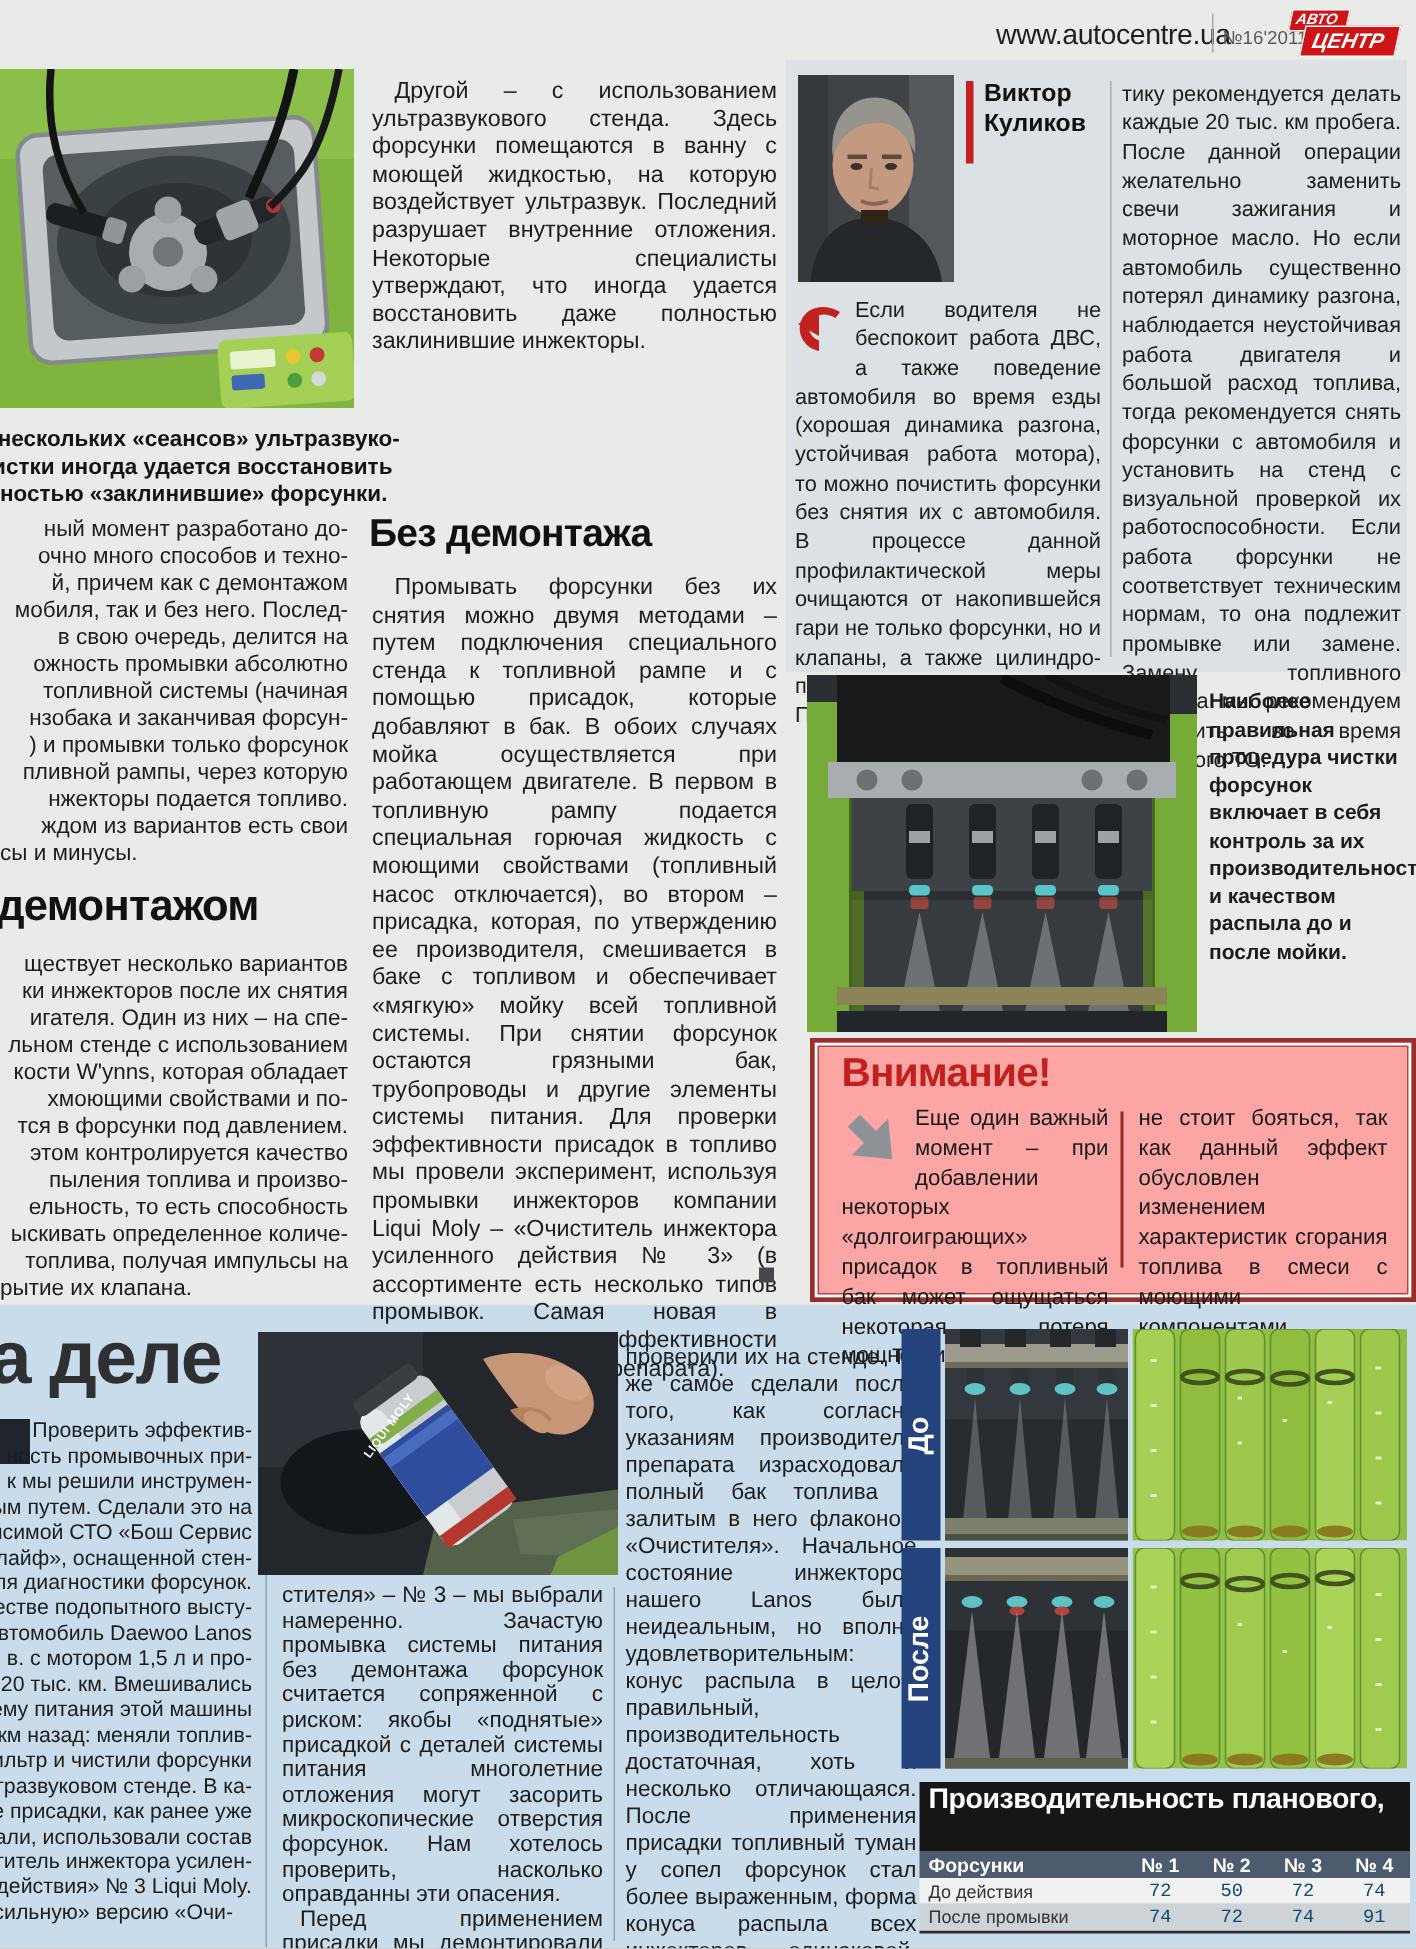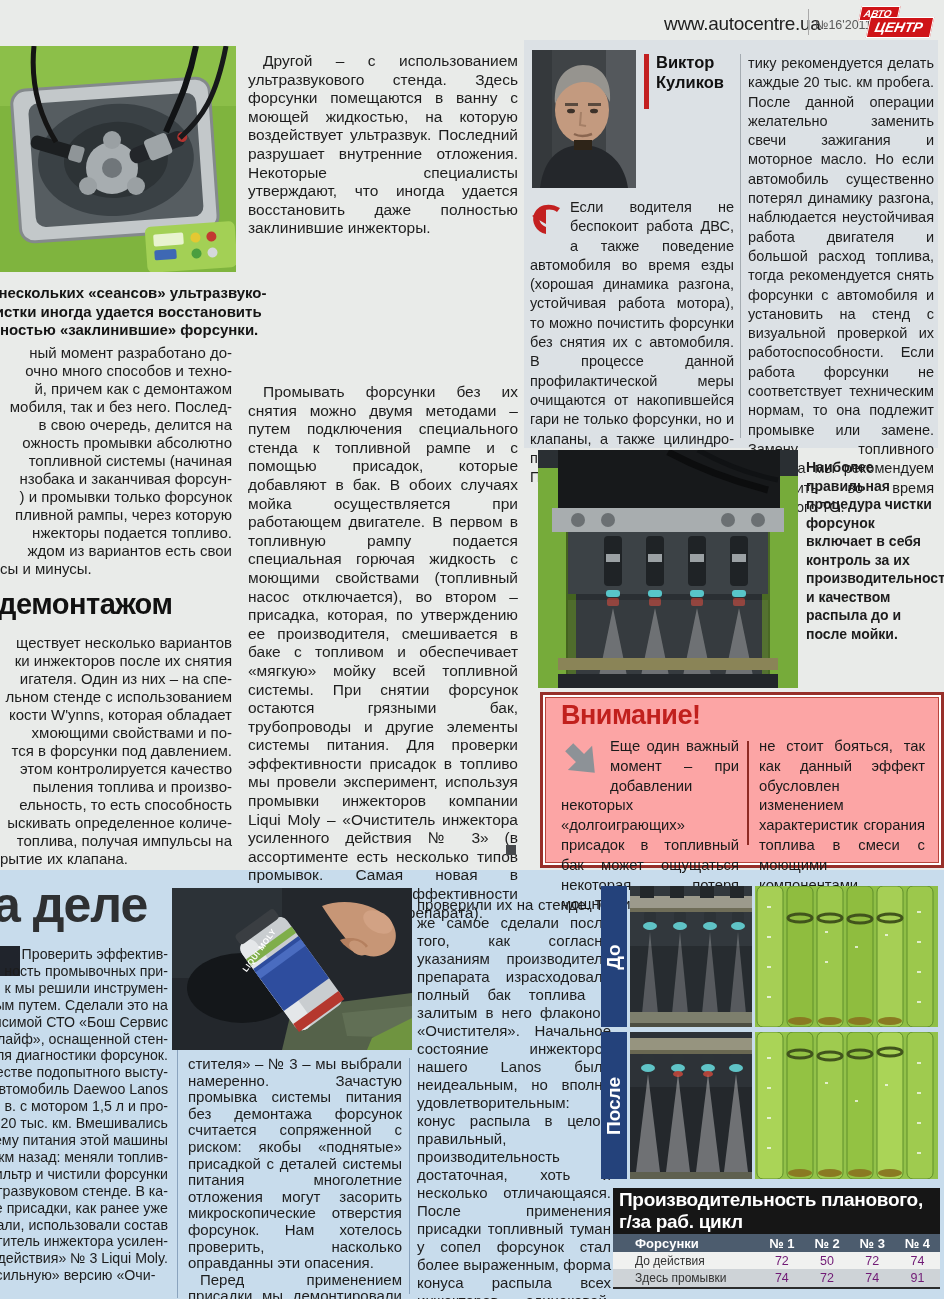--- a/index.html
+++ b/index.html
@@ -48,24 +48,24 @@
   .col-div{width:1px;background:#8aa3bd;}
   .vbar{background:#24427b;display:flex;align-items:center;justify-content:center;}
   .vbar span{transform:rotate(-90deg);color:#fff;font-weight:bold;font-size:19px;white-space:nowrap;}
   
   .tbl{width:327px;border-bottom:2px solid #2c2c2c;}
   .t-title{background:#161616;color:#fff;font-weight:bold;font-size:19px;line-height:22px;padding:1px 0 1px 6px;height:44px;letter-spacing:-0.3px;}
   .t-row{display:flex;align-items:center;}
   .t-head{background:#4c5c6e;color:#fff;height:18px;font-weight:bold;}
   .t-r1{background:#f0f1f0;height:17px;}
   .t-r2{background:#ced3d7;height:18px;}
-  .t-label{width:132px;padding-left:22px;font-size:13px;text-align:left;}
+  .t-label{width:132px;padding-left:6px;font-size:13px;text-align:left;}
   .t-c{width:48px;text-align:center;font-size:13px;}
   .t-r1 .t-label,.t-r2 .t-label{font-size:12px;color:#333;font-weight:normal;}
-  .t-r1 .t-c,.t-r2 .t-c{font-size:12.5px;color:#701a75;}
+  .t-r1 .t-c,.t-r2 .t-c{font-size:12.5px;color:#0c4a6e;font-family:Liberation Mono, monospace;}
   .marker{background:#45484b;}
   .drop-box{background:#20242c;}
   .can-label{position:absolute;left:62px;top:58px;transform:rotate(-54deg);color:#fff;font-weight:bold;font-size:8px;letter-spacing:0.5px;}
 </style>
 </head>
 <body>
 
 <div class="page">
 
   <div class="abs blue-bg" style="left:0;top:870px;width:944px;height:429px;"></div>
@@ -151,20 +151,21 @@
       <div class="ln">пыления топлива и произво-</div>
       <div class="ln">ельность, то есть способность</div>
       <div class="ln">ыскивать определенное количе-</div>
       <div class="ln">топлива, получая импульсы на</div>
       <div class="ln">рытие их клапана.</div>
     </div>
 
   <div class="abs body-col" style="left:248px;top:52px;width:270px;">
     <p>Другой – с использованием ультразвукового стенда. Здесь форсунки помещаются в ванну с моющей жидкостью, на которую воздействует ультразвук. Последний разрушает внутренние отложения. Некоторые специалисты утверждают, что иногда удается восстановить даже полностью заклинившие инжекторы.</p>
   </div>
+  <div class="abs h-black" style="left:246px;top:340px;font-size:26px;">Без демонтажа</div>
   <div class="abs body-col" style="left:248px;top:383px;width:270px;">
     <p>Промывать форсунки без их снятия можно двумя методами – путем подключения специального стенда к топливной рампе и с помощью присадок, которые добавляют в бак. В обоих случаях мойка осуществляется при работающем двигателе. В первом в топливную рампу подается специальная горючая жидкость с моющими свойствами (топливный насос отключается), во втором – присадка, которая, по утверждению ее производителя, смешивается в баке с топливом и обеспечивает «мягкую» мойку всей топливной системы. При снятии форсунок остаются грязными бак, трубопроводы и другие элементы системы питания. Для проверки эффективности присадок в топливо мы провели эксперимент, используя промывки инжекторов компании Liqui Moly – «Очиститель инжектора усиленного действия № 3» (в ассортименте есть несколько типов промывок. Самая новая в зависимости от эффективности включает в себя три препарата).</p>
   </div>
   <div class="abs marker" style="left:506px;top:845px;width:10px;height:10px;"></div>
 
   <div class="abs panel" style="left:524px;top:40px;width:414px;height:408px;">
     <div class="abs" style="left:8px;top:10px;width:104px;height:138px;">
       <svg width="104" height="138" viewBox="0 0 104 138">
         <rect width="104" height="138" fill="#3f4346"></rect>
         <rect x="74" y="0" width="30" height="138" fill="#54585c"></rect>
@@ -471,38 +472,37 @@
         <rect x="70" y="50" width="3" height="2"></rect>
           <rect x="100" y="68" width="3" height="2"></rect>
           <rect x="130" y="52" width="3" height="2"></rect>
       </g>
     </svg>
   </div>
 
   <div class="abs tbl" style="left:613px;top:1188px;">
     <div class="t-title">
       <div>Производительность планового,</div>
-      <div>г/за раб. цикл</div>
     </div>
     <div class="t-row t-head">
       <div class="t-label">Форсунки</div>
       <div class="t-c">№ 1</div>
       <div class="t-c">№ 2</div>
       <div class="t-c">№ 3</div>
       <div class="t-c">№ 4</div>
     </div>
     <div class="t-row t-r1">
       <div class="t-label">До действия</div>
       <div class="t-c">72</div>
       <div class="t-c">50</div>
       <div class="t-c">72</div>
       <div class="t-c">74</div>
     </div>
     <div class="t-row t-r2">
-      <div class="t-label">Здесь промывки</div>
+      <div class="t-label">После промывки</div>
       <div class="t-c">74</div>
       <div class="t-c">72</div>
       <div class="t-c">74</div>
       <div class="t-c">91</div>
     </div>
   </div>
 
 </div>
 
 </body></html>

